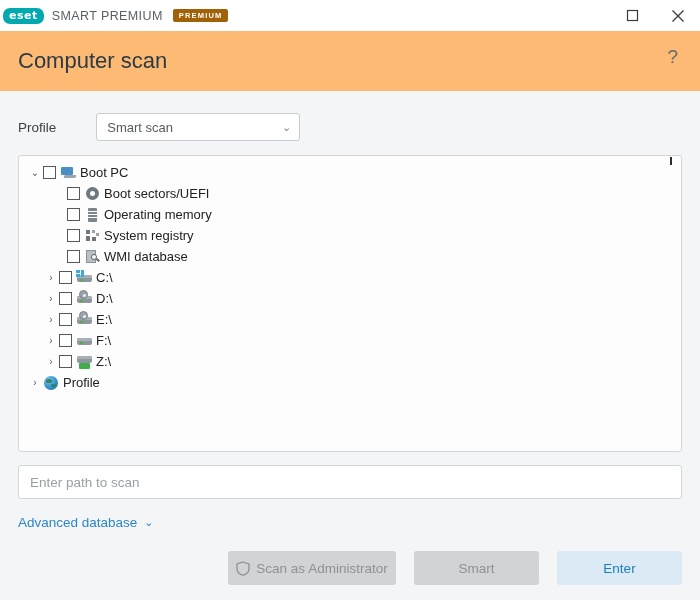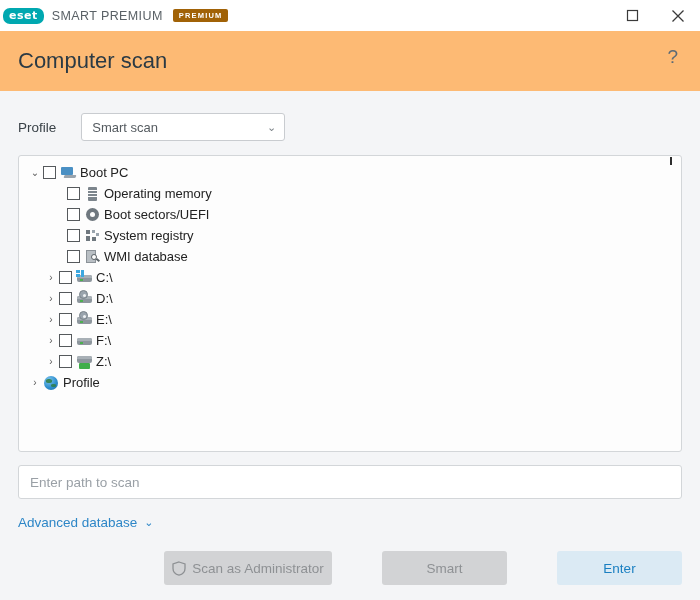--- a/index.html
+++ b/index.html
@@ -107,20 +107,21 @@
     background: #ffffff;
     border: 1px solid #c9ccd0;
     border-radius: 3px;
     display: flex;
     align-items: center;
     padding: 0 8px 0 10px;
     font-size: 13px;
     color: #555b60;
     justify-content: space-between;
     cursor: default;
+    margin-left: 15px;
   }
   .chev-sm { color: #7b8287; font-size: 11px; line-height: 1; }
 
   
   .tree-box {
     background: #fdfdfd;
     border: 1px solid #d3d6d9;
     border-radius: 3px;
     height: 297px;
     padding: 6px 0 0 0;
@@ -248,21 +249,20 @@
   .btn {
     height: 34px;
     border-radius: 3px;
     display: flex;
     align-items: center;
     justify-content: center;
     font-size: 13.5px;
     border: none;
     cursor: default;
     font-family: "Liberation Sans", sans-serif;
-    margin-left: 32px;
   }
   .btn-disabled {
     background: #d2d3d5;
     color: #8e9194;
   }
   .btn-admin { width: 168px; gap: 6px; }
   .btn-scan { width: 125px; }
   .btn-cancel {
     width: 125px;
     background: #dbeaf4;
@@ -320,36 +320,36 @@
           <span class="cbx"></span>
           <span class="ticon ic-pc">
             <span class="scr"></span>
             <span class="base"></span>
           </span>
           <span class="tlabel">Boot PC</span>
         </div>
         <div class="tree-row indent-2">
           <span class="twisty spacer">›</span>
           <span class="cbx"></span>
+          <span class="ticon ic-disc">
+            <span class="o"></span>
+            <span class="i"></span>
+          </span>
+          <span class="tlabel">Boot sectors/UEFI</span>
+        </div>
+        <div class="tree-row indent-2">
+          <span class="twisty spacer">›</span>
+          <span class="cbx"></span>
           <span class="ticon ic-mem">
             <span class="chip"></span>
             <span class="ln" style="top:4px"></span>
             <span class="ln" style="top:7px"></span>
             <span class="ln" style="top:10px"></span>
           </span>
           <span class="tlabel">Operating memory</span>
-        </div>
-        <div class="tree-row indent-2">
-          <span class="twisty spacer">›</span>
-          <span class="cbx"></span>
-          <span class="ticon ic-disc">
-            <span class="o"></span>
-            <span class="i"></span>
-          </span>
-          <span class="tlabel">Boot sectors/UEFI</span>
         </div>
         <div class="tree-row indent-2">
           <span class="twisty spacer">›</span>
           <span class="cbx"></span>
           <span class="ticon ic-reg">
             <span class="b b1"></span>
             <span class="b b2"></span>
             <span class="b b3"></span>
             <span class="b b4"></span>
             <span class="b b5"></span>

